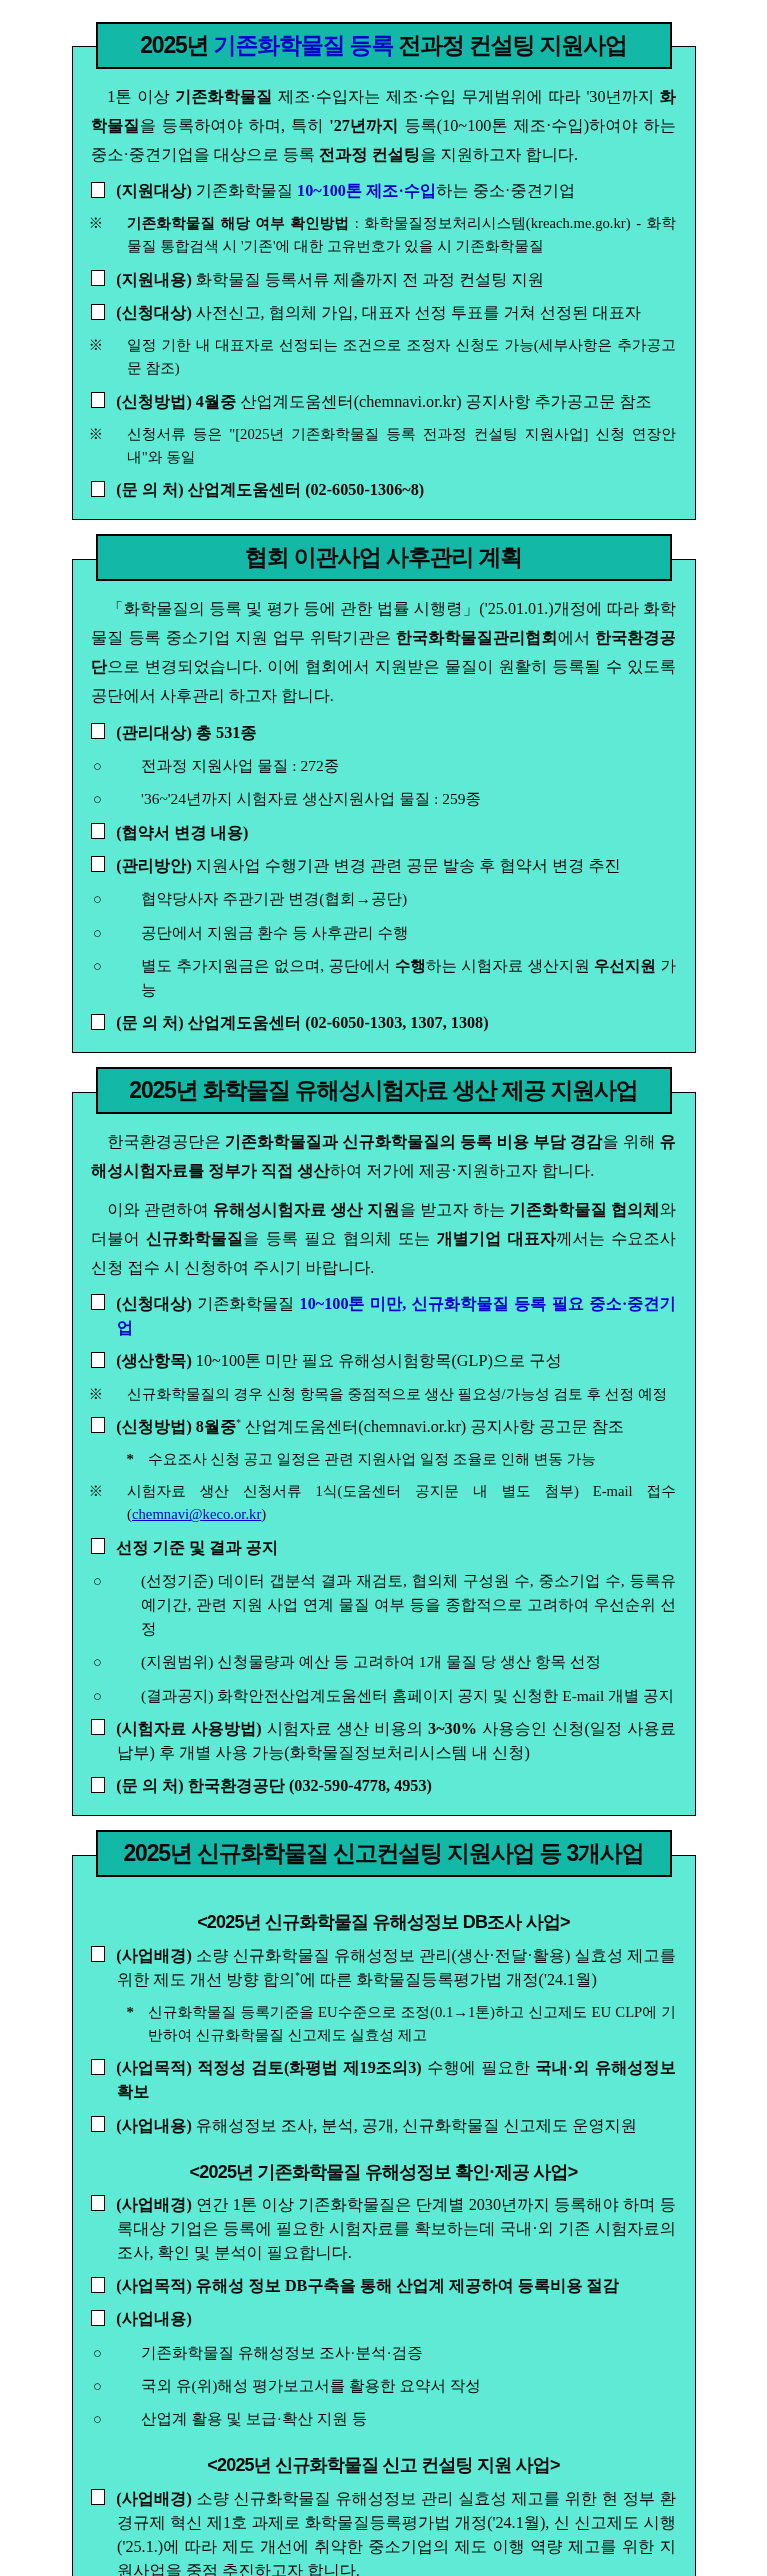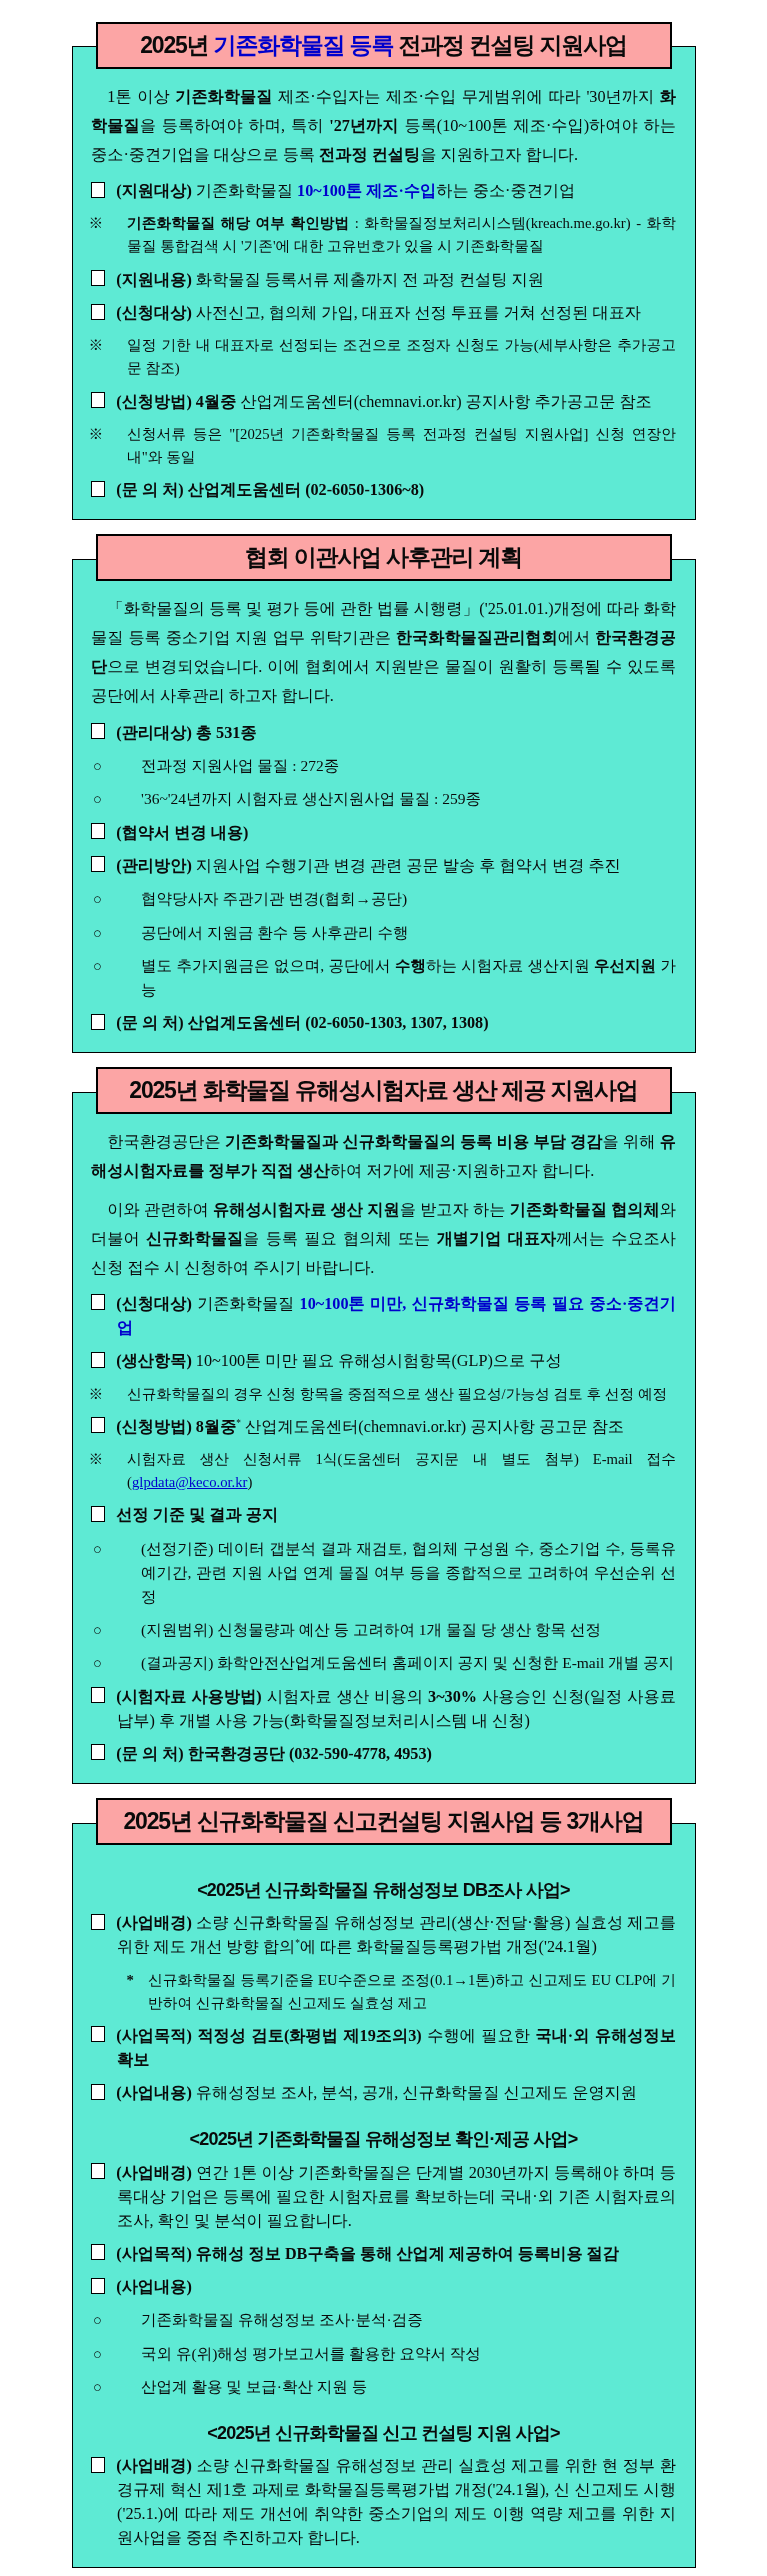--- a/index.html
+++ b/index.html
@@ -7,21 +7,21 @@
     width:767px;
     font-family:"Liberation Serif","DejaVu Serif",serif;
     color:#0a0a0a;
     -webkit-font-smoothing:none;
   }
   .page{width:767px;padding:21.7px 0 31px;box-sizing:border-box;}
   .sec{width:624px;margin:0 auto;position:relative;}
   .sec + .sec{margin-top:14px;}
   .titlebox{
     width:572px;margin:0 auto;position:relative;z-index:2;
-    background:#fca5a5;border:2.3px solid #000;
+    background:#14b8a6;border:2.3px solid #000;
     text-align:center;height:43px;line-height:43px;
     font-family:"Liberation Sans","DejaVu Sans",sans-serif;
     font-weight:800;font-size:23px;letter-spacing:-1.2px;
     white-space:nowrap;overflow:hidden;
   }
   .outerbox{
     border:1.5px solid #000;margin-top:-22.4px;position:relative;z-index:1;
     padding:32.5px 18.6px 17px;box-sizing:border-box;background:#5eead4;
   }
   .line{font-size:16.2px;line-height:24px;margin-top:9.3px;text-align:justify;}
@@ -82,21 +82,22 @@
     </section>
     <section class="sec">
       <div class="titlebox"><span>2025년 화학물질 유해성시험자료 생산 제공 지원사업</span></div>
       <div class="outerbox">
         <div class="line p"><span>한국환경공단은 </span><span class="bold">기존화학물질과 신규화학물질의 등록 비용 부담 경감</span><span>을 위해 </span><span class="bold">유해성시험자료를 정부가 직접 생산</span><span>하여 저가에 제공·지원하고자 합니다.</span></div>
         <div class="line p"><span>이와 관련하여 </span><span class="bold">유해성시험자료 생산 지원</span><span>을 받고자 하는 </span><span class="bold">기존화학물질 협의체</span><span>와 더불어 </span><span class="bold">신규화학물질</span><span>을 등록 필요 협의체 또는 </span><span class="bold">개별기업 대표자</span><span>께서는 수요조사 신청 접수 시 신청하여 주시기 바랍니다.</span></div>
         <div class="line sq"><span class="b-sq"></span><span class="bold">(신청대상)</span><span> 기존화학물질 </span><span class="bold blue">10~100톤 미만, 신규화학물질 등록 필요 중소·중견기업</span></div>
         <div class="line sq"><span class="b-sq"></span><span class="bold">(생산항목)</span><span> 10~100톤 미만 필요 유해성시험항목(GLP)으로 구성</span></div>
         <div class="line no"><span class="b-no">※</span><span>신규화학물질의 경우 신청 항목을 중점적으로 생산 필요성/가능성 검토 후 선정 예정</span></div>
         <div class="line sq"><span class="b-sq"></span><span class="bold">(신청방법)</span><span> </span><span class="bold">8월중</span><sup>*</sup><span> 산업계도움센터(chemnavi.or.kr) 공지사항 공고문 참조</span></div>
-        <div class="line no"><span class="b-no">※</span><span>시험자료 생산 신청서류 1식(도움센터 공지문 내 별도 첨부) E-mail 접수(</span><span class="blue und">glpdata@keco.or.kr</span><span>)</span></div>
+        <div class="line st"><span class="b-st">*</span><span>수요조사 신청 공고 일정은 관련 지원사업 일정 조율로 인해 변동 가능</span></div>
+        <div class="line no"><span class="b-no">※</span><span>시험자료 생산 신청서류 1식(도움센터 공지문 내 별도 첨부) E-mail 접수(</span><span class="blue und">chemnavi@keco.or.kr</span><span>)</span></div>
         <div class="line sq"><span class="b-sq"></span><span class="bold">선정 기준 및 결과 공지</span></div>
         <div class="line ci"><span class="b-ci">○</span><span>(선정기준) 데이터 갭분석 결과 재검토, 협의체 구성원 수, 중소기업 수, 등록유예기간, 관련 지원 사업 연계 물질 여부 등을 종합적으로 고려하여 우선순위 선정</span></div>
         <div class="line ci"><span class="b-ci">○</span><span>(지원범위) 신청물량과 예산 등 고려하여 1개 물질 당 생산 항목 선정</span></div>
         <div class="line ci"><span class="b-ci">○</span><span>(결과공지) 화학안전산업계도움센터 홈페이지 공지 및 신청한 E-mail 개별 공지</span></div>
         <div class="line sq"><span class="b-sq"></span><span class="bold">(시험자료 사용방법)</span><span> 시험자료 생산 비용의 </span><span class="bold">3~30%</span><span> 사용승인 신청(일정 사용료 납부) 후 개별 사용 가능(화학물질정보처리시스템 내 신청)</span></div>
         <div class="line sq"><span class="b-sq"></span><span class="bold">(문 의 처)</span><span> </span><span class="bold">한국환경공단 (032-590-4778, 4953)</span></div>
       </div>
     </section>
     <section class="sec">
       <div class="titlebox"><span>2025년 신규화학물질 신고컨설팅 지원사업 등 3개사업</span></div>

